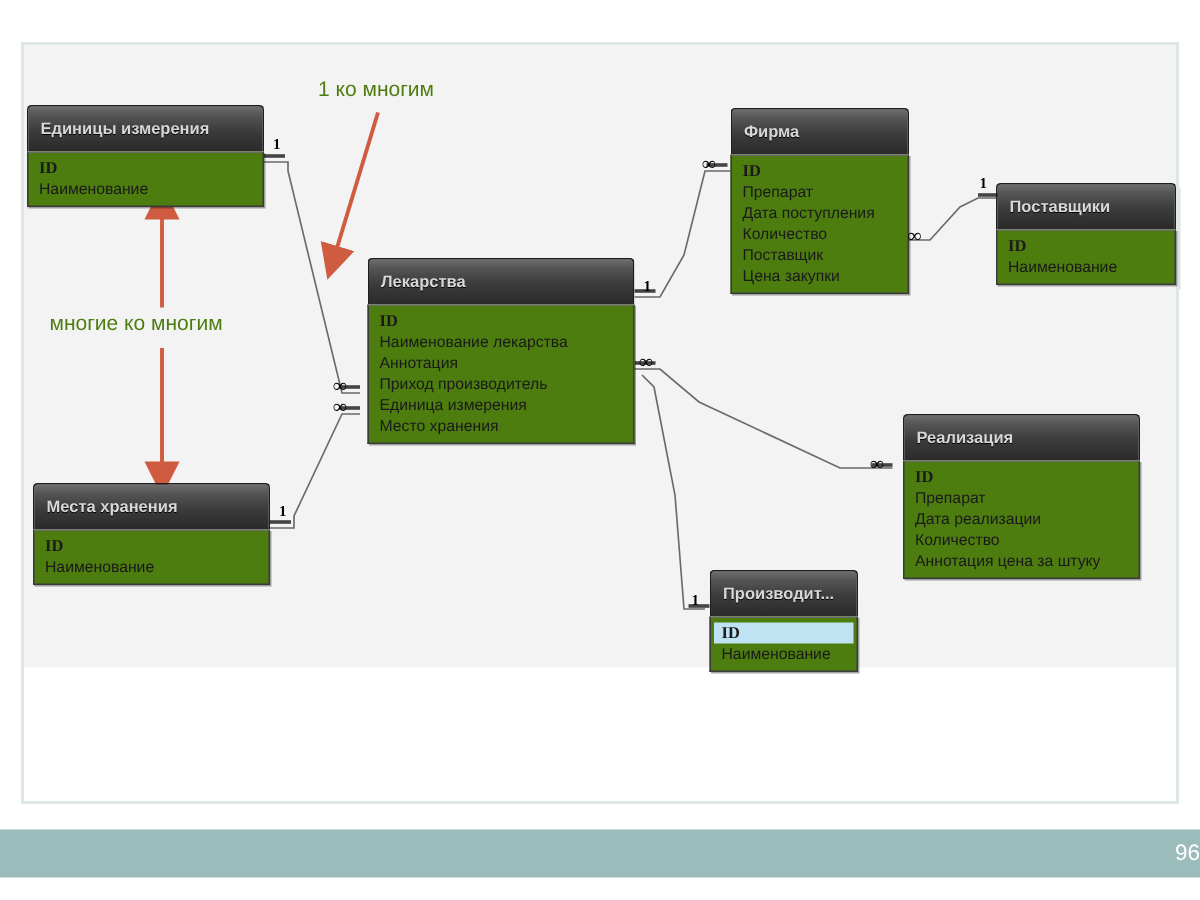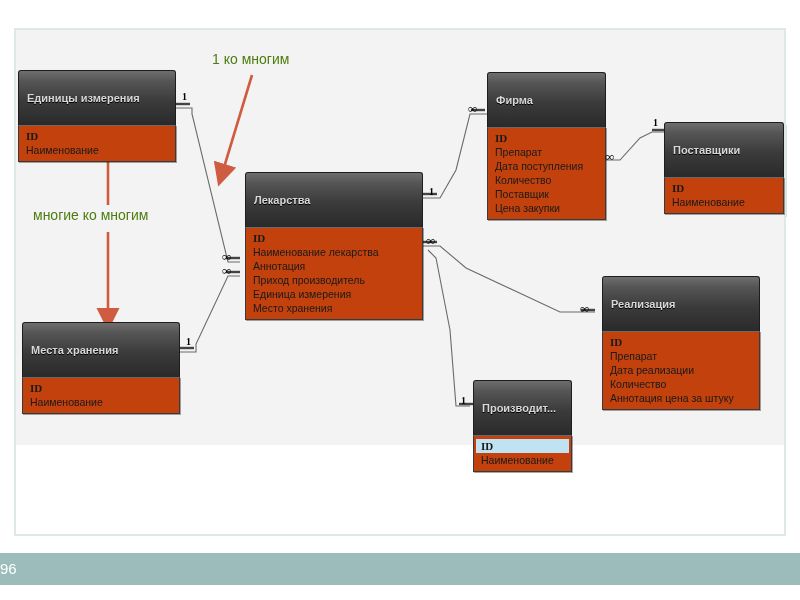--- a/index.html
+++ b/index.html
@@ -24,27 +24,27 @@
 
   
   .links{position:absolute;left:0;top:0;width:800px;height:600px;pointer-events:none;}
 
   
   .tbl{position:absolute;box-sizing:border-box;}
   .tbl .hdr{
     height:22px;line-height:22px;
     background:linear-gradient(to bottom,#6e6e6e 0%,#565656 18%,#3b3b3b 55%,#2a2a2a 100%);
     color:#d8d8d8;font-size:11px;font-weight:bold;
-    padding:16px 8px;white-space:nowrap;overflow:hidden;
+    padding:4px 8px;white-space:nowrap;overflow:hidden;
     border:1px solid #1d1d1d;border-bottom:none;
     border-radius:3px 3px 0 0;
     text-shadow:0 1px 0 #000;
   }
   .tbl .body{
-    background:#c2410c;border:1px solid #3a3a3a;border-top:1px solid #6a6a6a;
+    background:#4d7c0f;border:1px solid #3a3a3a;border-top:1px solid #6a6a6a;
     padding:3px 2px 4px 2px;
     box-shadow:1px 1px 0 rgba(0,0,0,.35);
   }
   .tbl .fld{
     font-size:10.5px;color:#1a1a1a;line-height:14px;
     padding:0 5px;white-space:nowrap;
   }
   .tbl .fld.pk{font-weight:bold;font-family:"Liberation Serif","DejaVu Serif",serif;font-size:11px;}
   .tbl .fld.sel{background:#bfe3f2;}
   .tbl .shade{
@@ -64,21 +64,21 @@
     position:absolute;font-size:14px;color:#4d7c0f;white-space:nowrap;
   }
 
   
   .footer{
     position:absolute;left:0;top:553px;width:800px;height:32px;
     background:#9cbcbb;
   }
   .footer .num{
     position:absolute;left:0;top:0;width:800px;height:33px;
-    line-height:32px;text-align:left;color:#ffffff;font-size:15px;
+    line-height:32px;text-align:right;color:#ffffff;font-size:15px;
   }
 </style>
 </head>
 <body>
 
 <div id="slide">
 
   <div class="frame"></div>
   <div class="canvas"></div>
 

